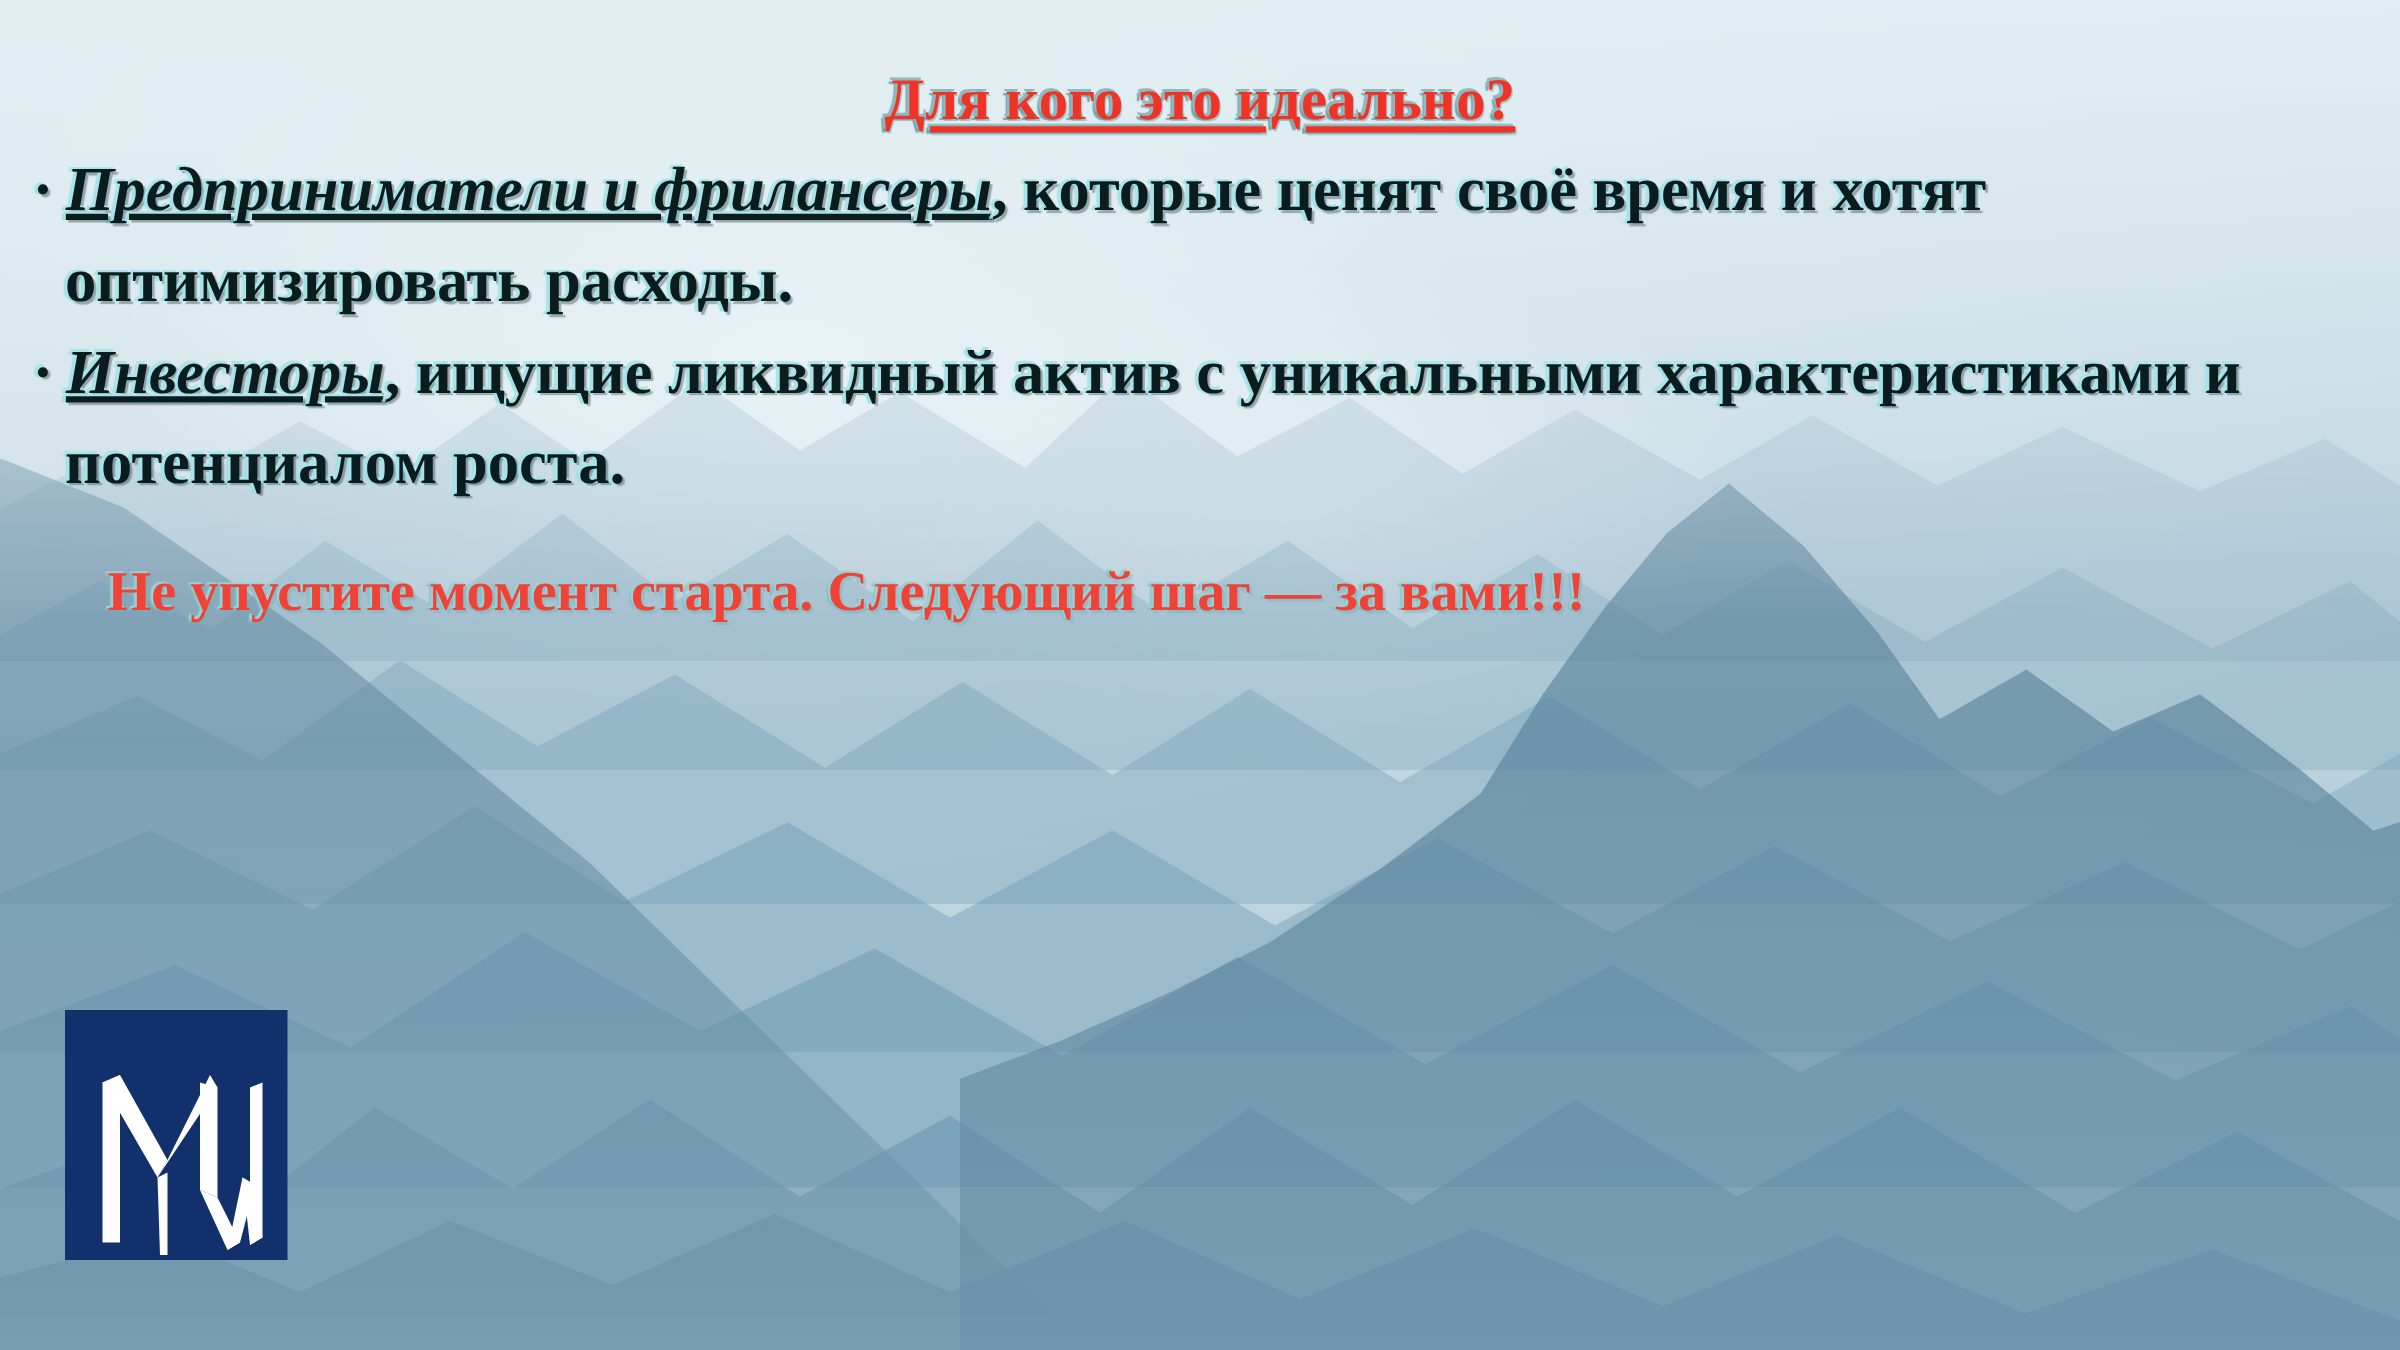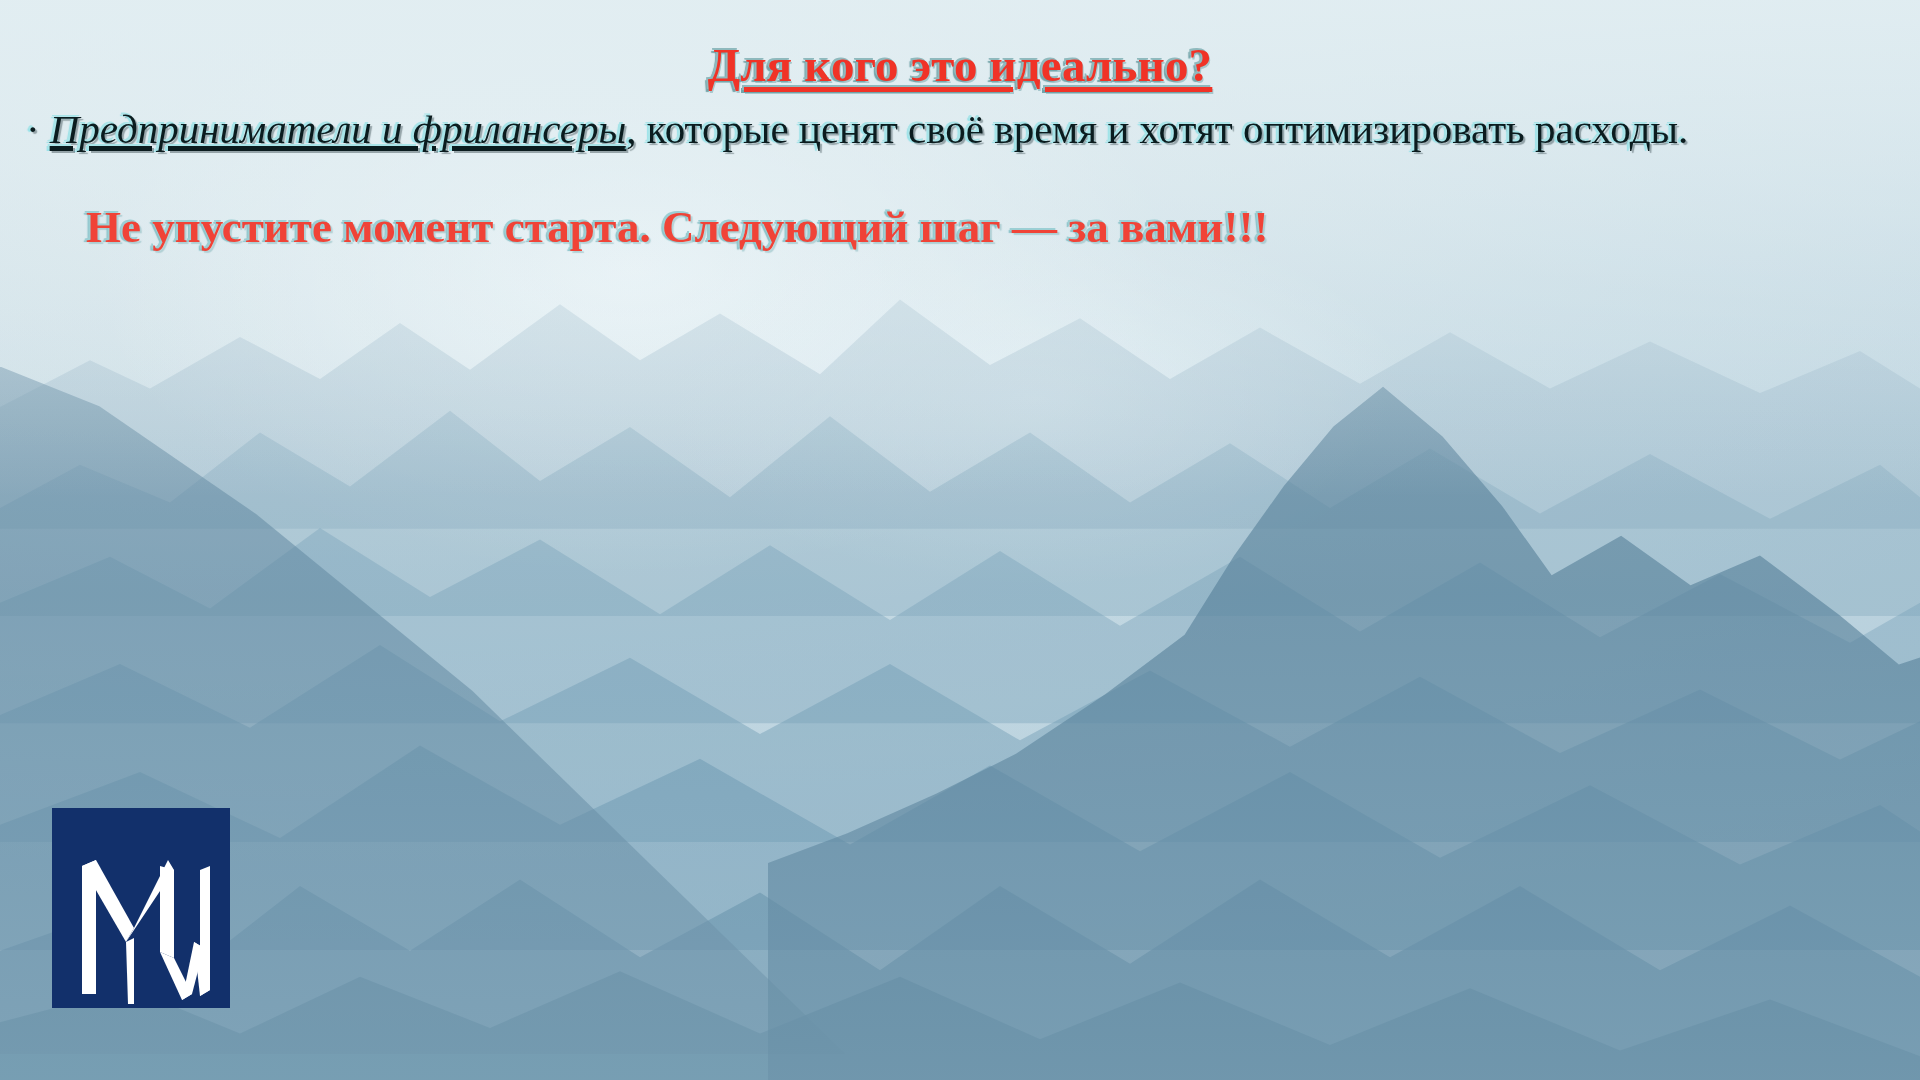--- a/index.html
+++ b/index.html
@@ -70,43 +70,43 @@
 
   
   .content {
     position: absolute;
     left: 0; top: 0; right: 0;
     padding: 0;
   }
 
   .title {
     margin: 0;
-    padding-top: 38px;
+    padding-top: 53px;
     text-align: center;
     font-size: 47px;
     font-weight: bold;
     letter-spacing: .2px;
     color: #f03327;
     text-decoration: underline;
     text-decoration-thickness: 5px;
     text-underline-offset: 6px;
     text-shadow:
       -2px -2px 0 #8fb9bd,
       -3px  1px 1px rgba(110,160,165,.95),
        1px  2px 0 rgba(120,170,175,.55);
   }
 
   .bullets {
     margin: 8px 0 0 0;
     padding: 0 28px 0 52px;
     list-style: none;
   }
   .bullets li {
-    font-size: 41px;
-    font-weight: normal;
+    font-size: 50px;
+    font-weight: bold;
     line-height: 1.455;
     color: #0b1c1f;
     text-indent: -26px;
     text-shadow:
       -2px -2px 0 #a9e4e8,
       -3px  0px 1px rgba(150,226,232,.95),
        2px  2px 1px rgba(10,30,34,.35);
   }
   .bullets .dot { letter-spacing: 10px; }
   .bullets em {
@@ -202,20 +202,23 @@
   </div>
 
   <div class="content">
 
     <h1 class="title">Для кого это идеально?</h1>
 
     <ul class="bullets">
       <li>
         <span class="dot">·</span><em>Предприниматели и фрилансеры</em><span>, которые ценят своё время и хотят оптимизировать расходы.</span>
       </li>
+      <li>
+        <span class="dot">·</span><em>Инвесторы</em><span>, ищущие ликвидный актив с уникальными характеристиками и потенциалом роста.</span>
+      </li>
     </ul>
 
     <p class="cta">Не упустите момент старта. Следующий шаг — за вами!!!</p>
   </div>
 
   <div class="logo">
     <svg viewBox="0 0 178 200" preserveAspectRatio="none" aria-hidden="true">
 
       <g fill="#ffffff">
 

